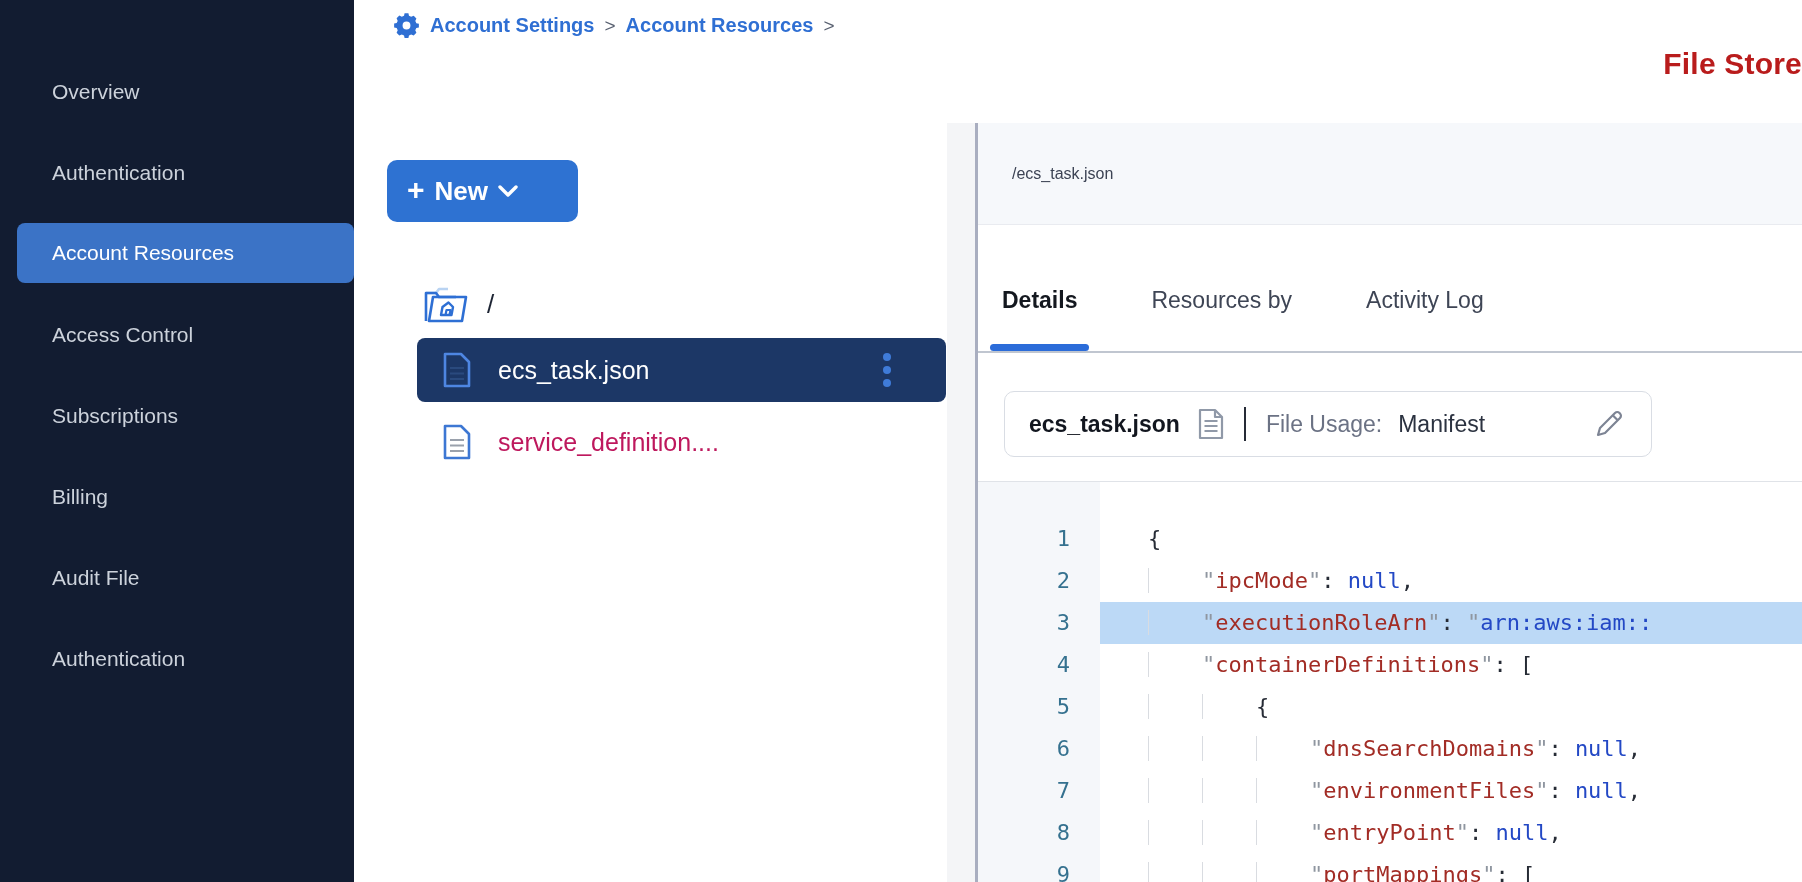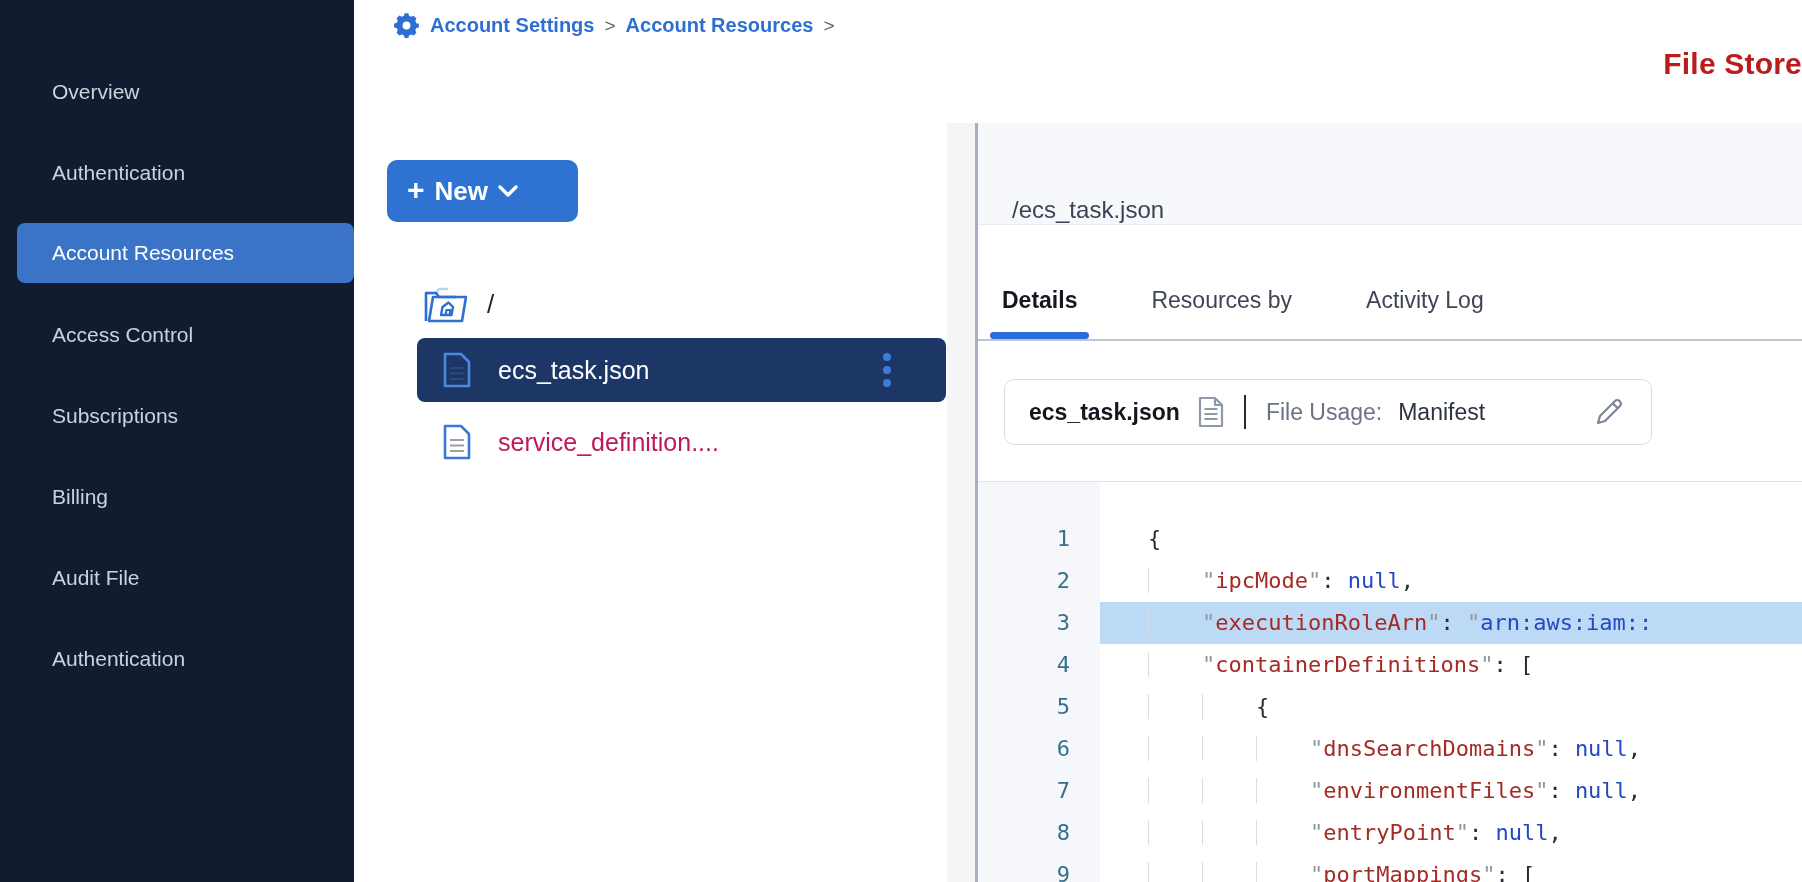--- a/index.html
+++ b/index.html
@@ -33,23 +33,23 @@
   .kebab { position:absolute; right:44px; top:50%; transform:translateY(-50%); width:30px; height:44px; display:none; flex-direction:column; justify-content:center; align-items:center; gap:5px; cursor:pointer; }
   .file-row.selected .kebab { display:flex; }
   .kebab i { width:8px; height:8px; border-radius:50%; background:#3f7bd8; }
 
   
   .scroll-strip { position:absolute; left:947px; top:123px; width:28px; bottom:0; background:#f4f5f7; }
   .v-divider { position:absolute; left:975px; top:123px; width:3px; bottom:0; background:#a9aec0; }
 
   
   .detail-panel { position:absolute; left:978px; top:123px; right:0; bottom:0; background:#fff; }
-  .path-band { height:102px; background:#f6f8fb; border-bottom:1px solid #e9ebf0; display:flex; align-items:flex-end; padding-left:34px; font-size:24px; color:#3c4354; }
+  .path-band { height:102px; background:#f6f8fb; border-bottom:1px solid #e9ebf0; display:flex; align-items:center; padding-left:34px; font-size:16px; color:#3c4354; }
   .tabs { display:flex; gap:74px; padding:60px 0 0 24px; }
-  .tab { position:relative; font-size:23px; color:#3e4555; line-height:30px; padding-bottom:24px; cursor:pointer; }
+  .tab { position:relative; font-size:23px; color:#3e4555; line-height:30px; padding-bottom:36px; cursor:pointer; }
   .tab.active { color:#14181f; font-weight:700; }
   .tab.active::after { content:""; position:absolute; left:-12px; right:-12px; bottom:0; height:7px; background:#2b6cd9; border-radius:4px; }
   .tabs-rule { height:2px; background:#c0c6d0; }
   .info-box { display:flex; align-items:center; margin:38px 0 0 26px; width:648px; height:66px; border:1px solid #d9dde4; border-radius:10px; padding:0 24px; background:#fff; }
   .info-name { font-size:23px; font-weight:700; color:#12161f; }
   .doc-icon { margin-left:18px; flex:none; }
   .vbar { width:2px; height:34px; background:#262b36; margin-left:20px; flex:none; }
   .usage-label { font-size:23px; color:#6b7284; margin-left:20px; }
   .usage-value { font-size:23px; color:#2b3240; margin-left:16px; }
   .pencil-btn { margin-left:auto; background:none; border:none; cursor:pointer; width:36px; height:36px; display:flex; align-items:center; justify-content:center; }

